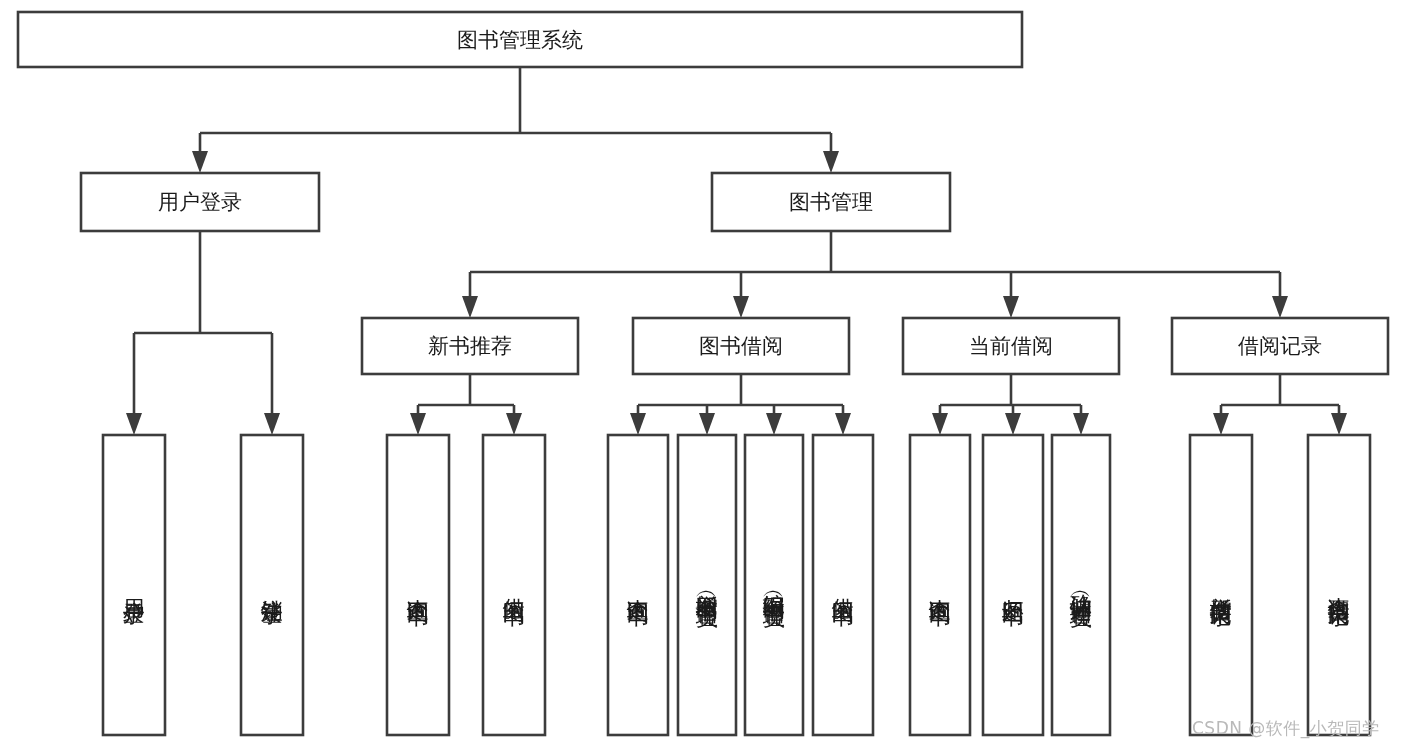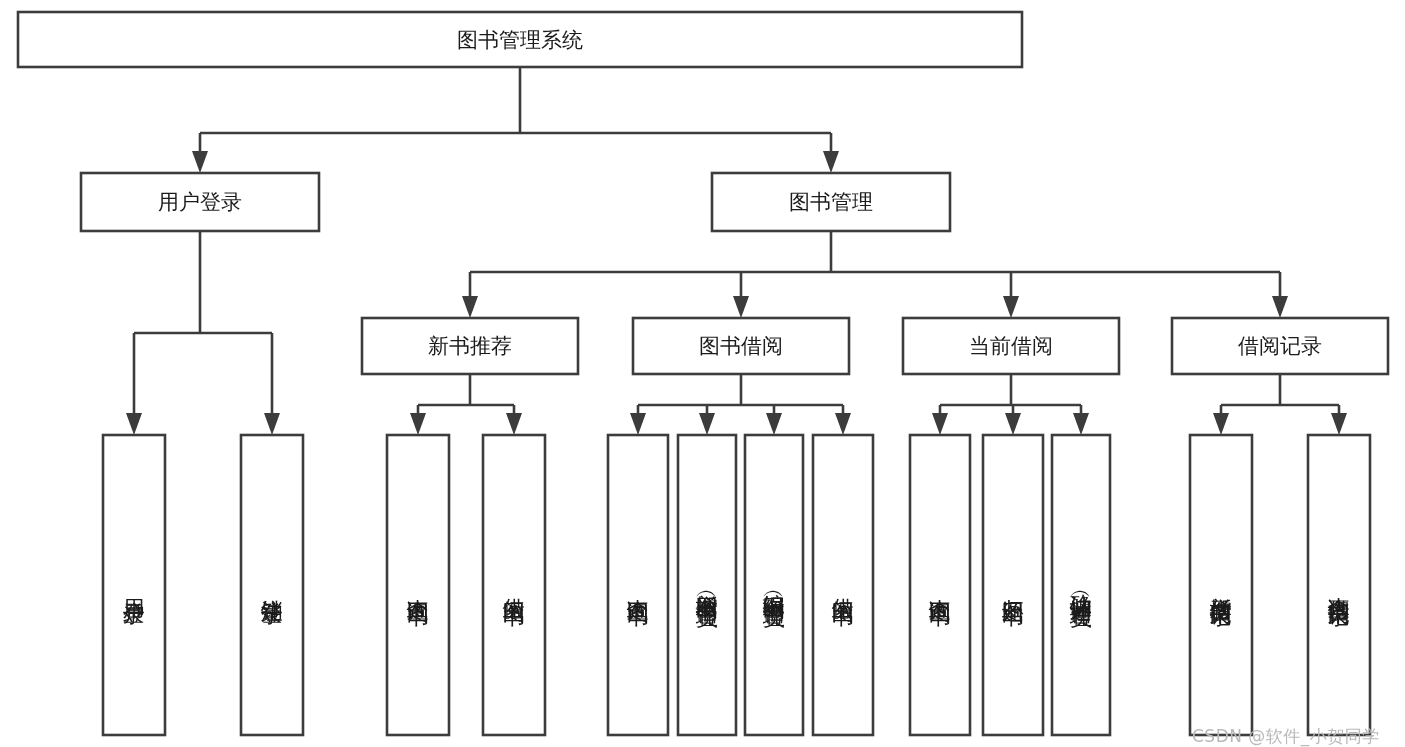--- a/index.html
+++ b/index.html
@@ -67,21 +67,20 @@
     pointer-events: none;
     user-select: none;
   }
   .watermark {
     position: absolute;
     font-family: "DejaVu Sans", "Liberation Sans", sans-serif;
     font-size: 17px;
     color: #b9b9b9;
     white-space: nowrap;
     letter-spacing: 0.5px;
-    margin-top: 8px;
   }
 </style>
 </head>
 <body>
 
 <div id="diagram-root">
 
   <svg id="diagram-canvas" viewBox="0 0 1405 747">
     <g id="connectors-layer">
         <line x1="520" y1="67" x2="520" y2="133" class="connector-line"></line>

